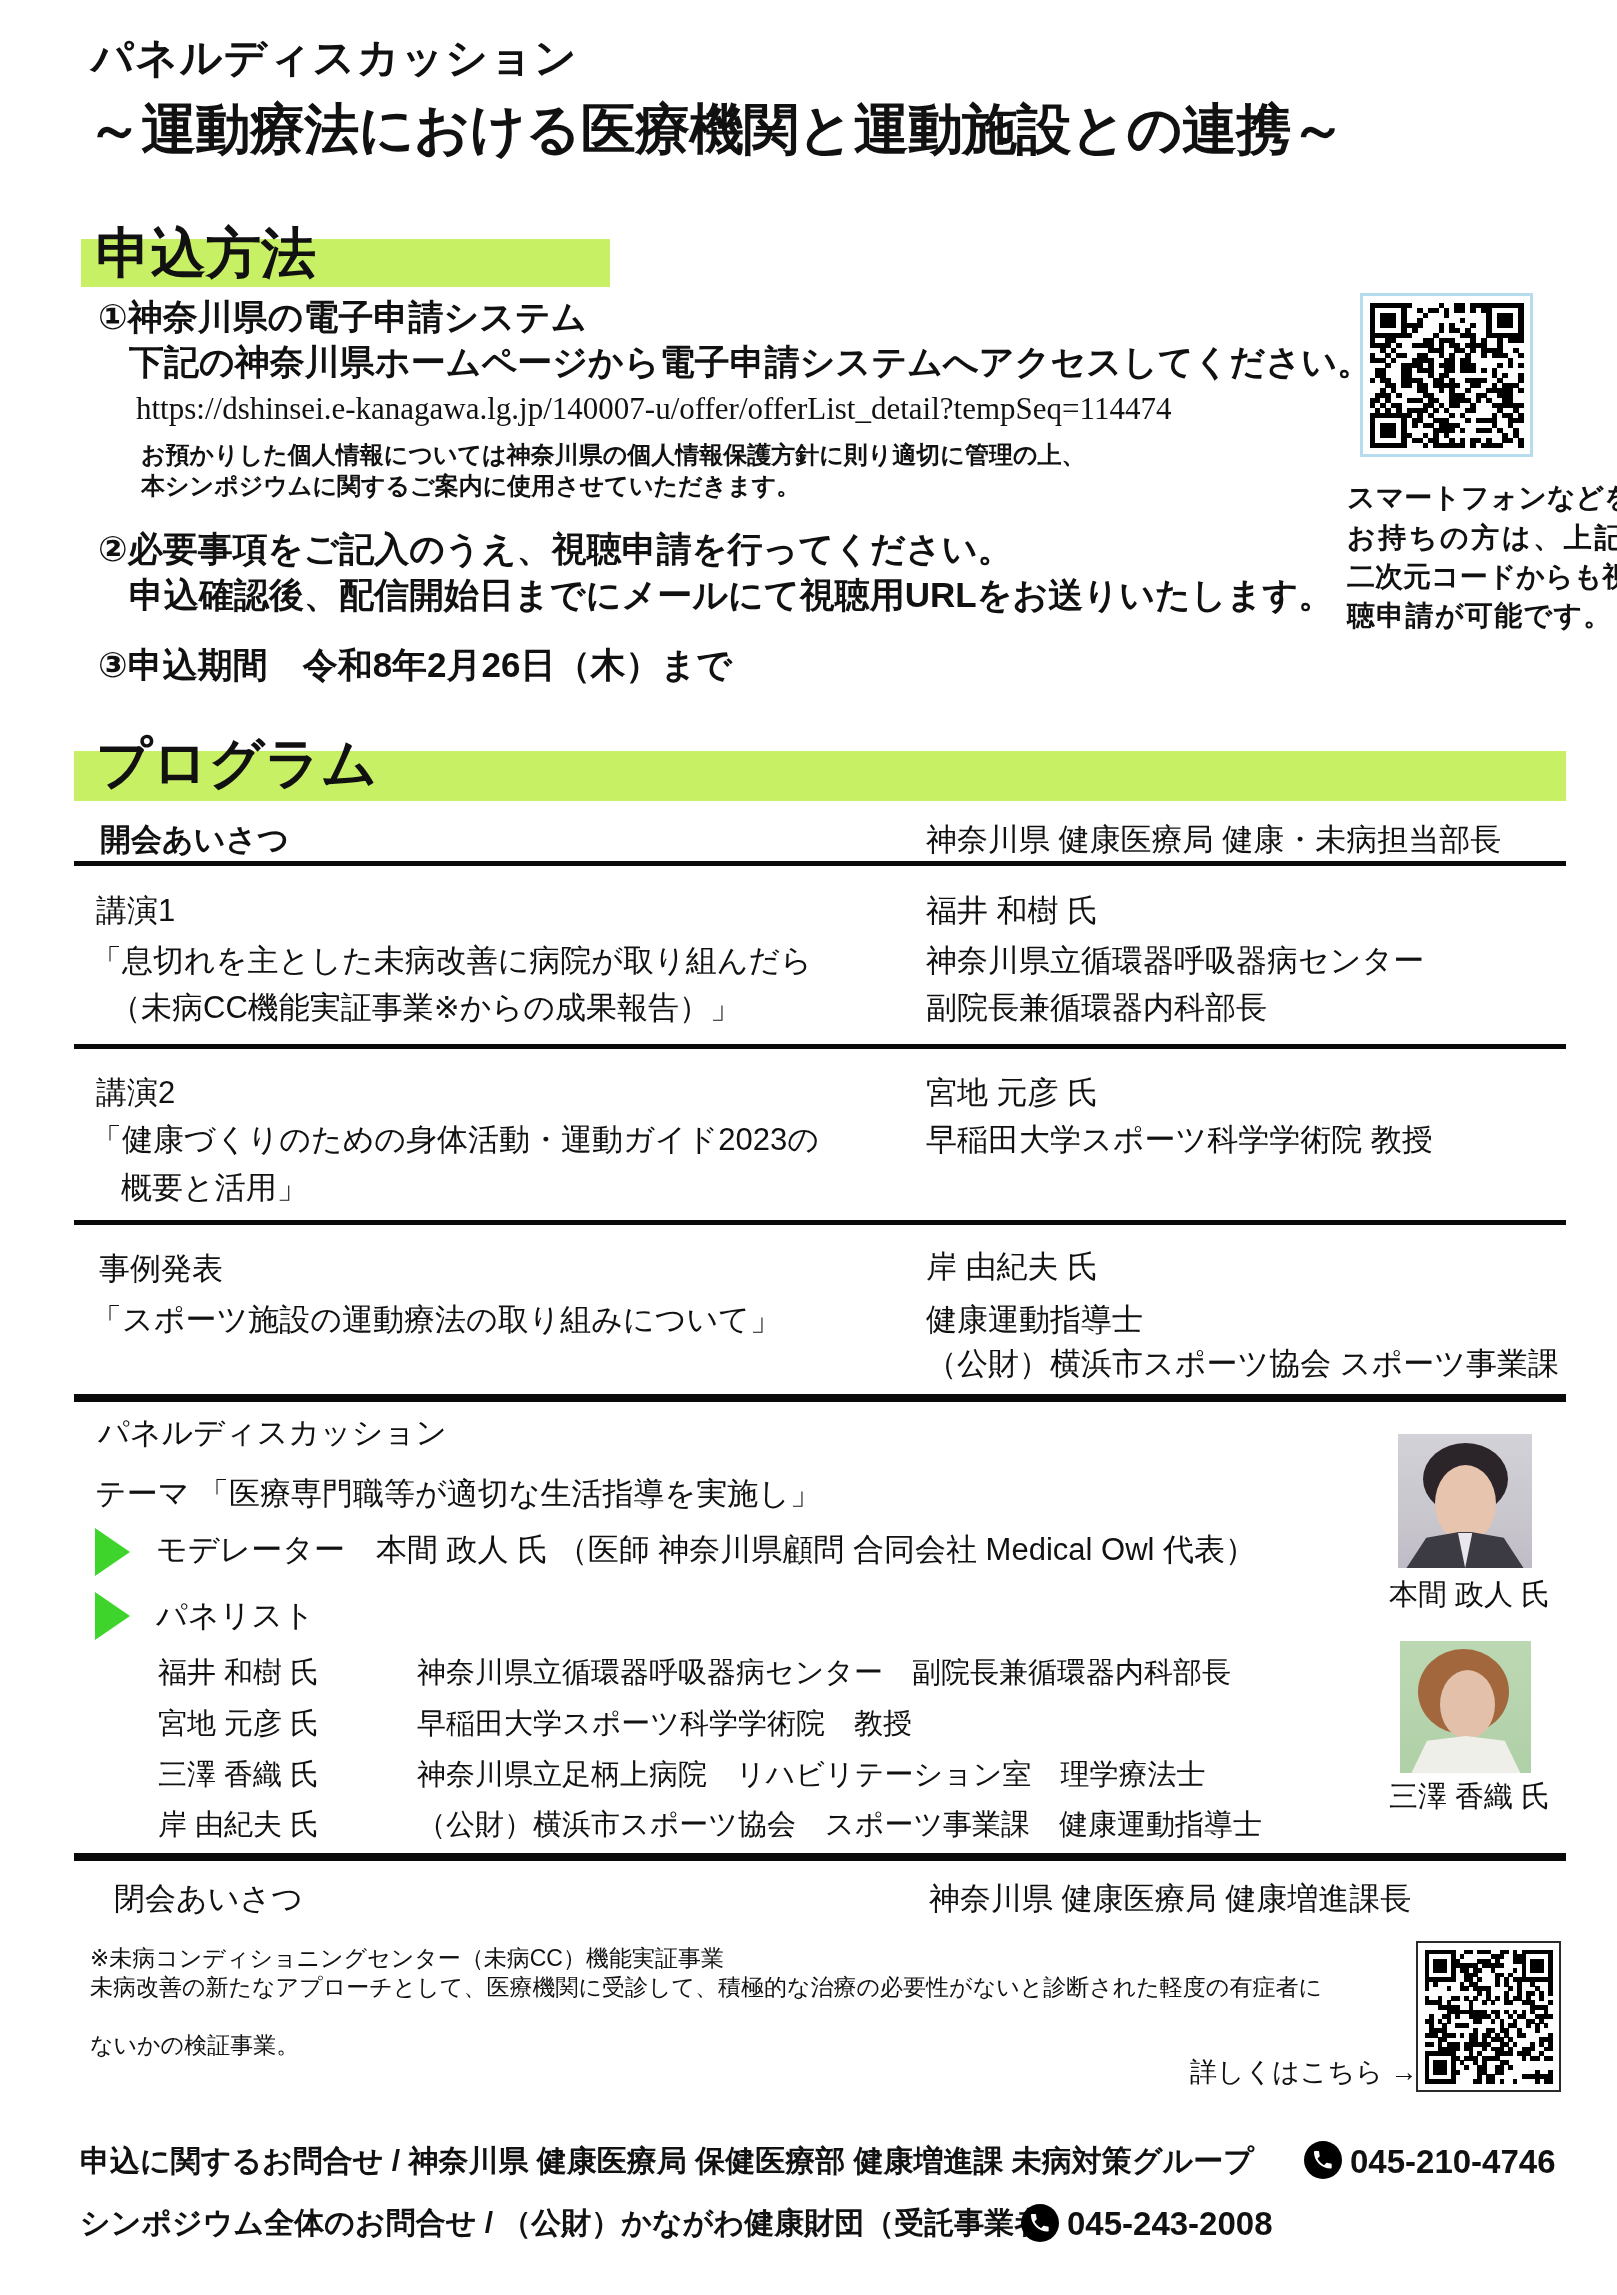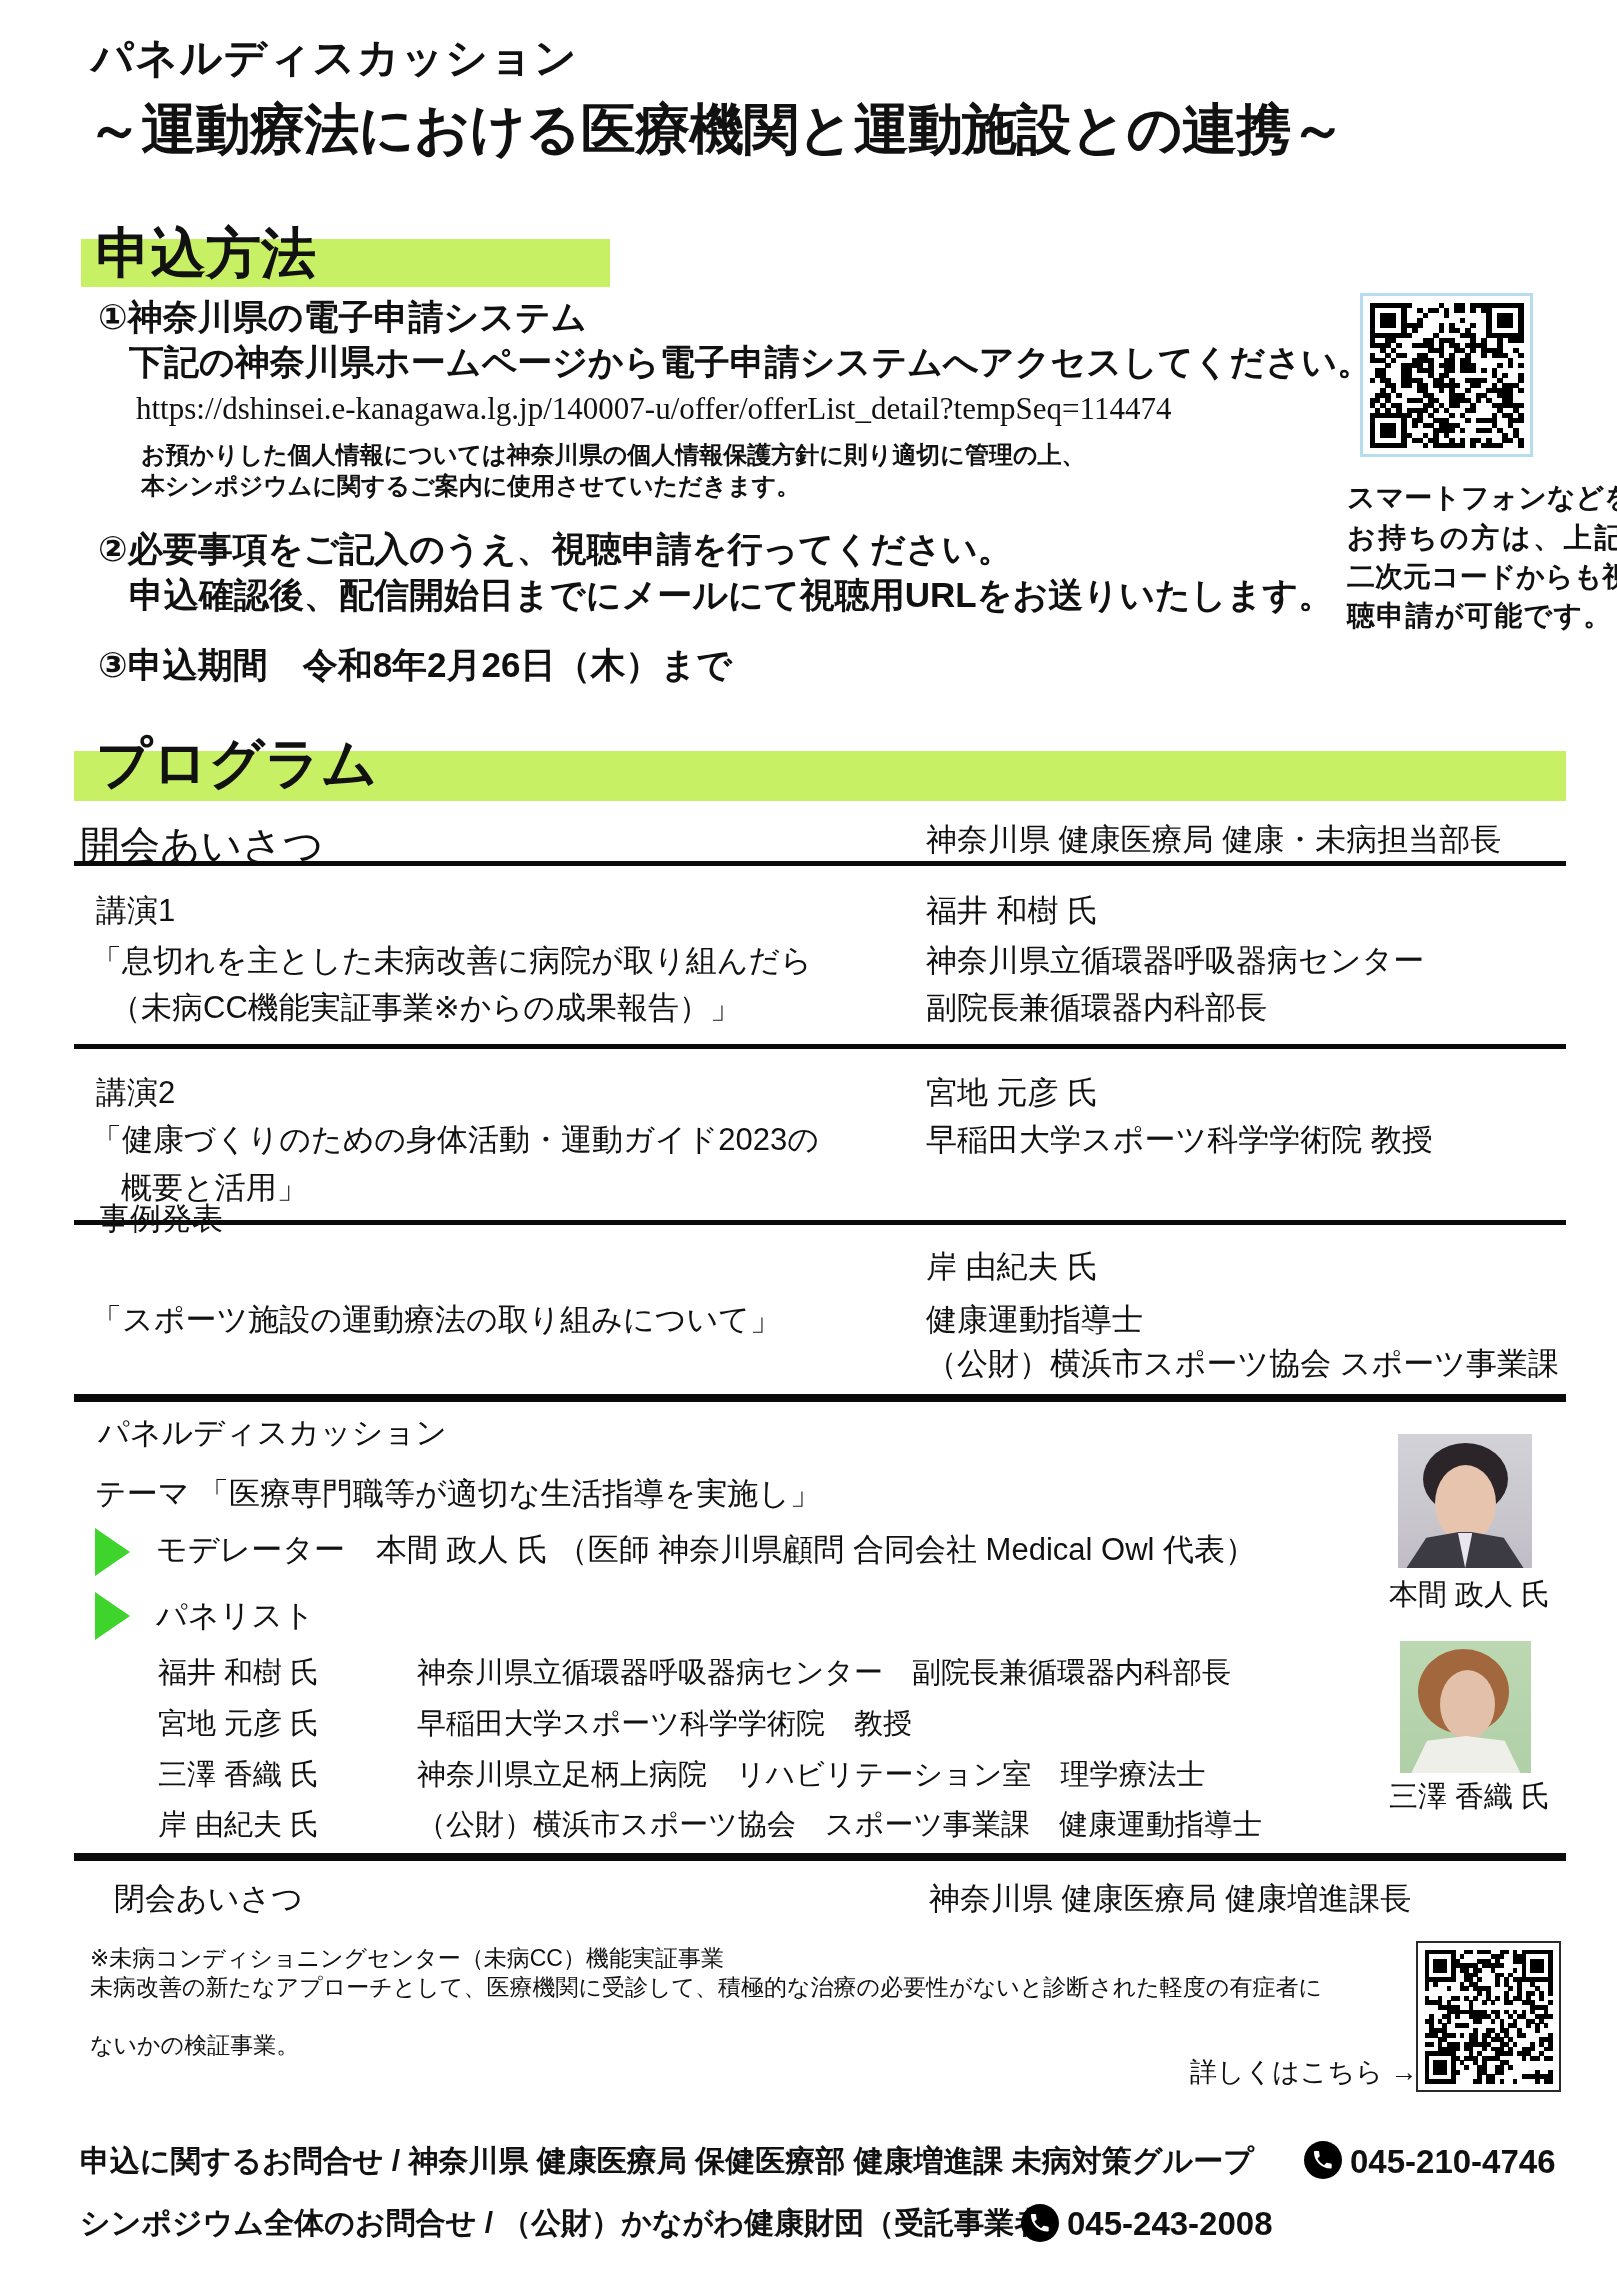--- a/index.html
+++ b/index.html
@@ -468,40 +468,40 @@
       </div>
   </div>
   <div class="t b" style="left:1347px;top:482px;font-size:28px;">スマートフォンなどを</div>
   <div class="t b" style="left:1347px;top:522px;font-size:28px;letter-spacing:2.6px;">お持ちの方は、上記</div>
   <div class="t b" style="left:1347px;top:561px;font-size:28px;">二次元コードからも視</div>
   <div class="t b" style="left:1347px;top:600px;font-size:28px;letter-spacing:1.3px;">聴申請が可能です。</div>
 
   <div class="bar" style="left:74px;top:751px;width:1492px;height:50px;"></div>
   <div class="t b" style="left:96px;top:733px;font-size:55px;">プログラム</div>
 
-  <div class="t" style="left:80px;top:823px;font-size:40px;">開会あいさつ</div>
+  <div class="t" style="left:100px;top:823px;font-size:31px;font-weight:bold;">開会あいさつ</div>
   <div class="t" style="left:926px;top:823px;font-size:31px;">神奈川県  健康医療局  健康・未病担当部長</div>
   <div class="rule" style="top:861px;height:4.6px;"></div>
 
   <div class="t" style="left:96px;top:894px;font-size:31px;">講演1</div>
   <div class="t" style="left:926px;top:894px;font-size:31px;">福井 和樹 氏</div>
   <div class="t" style="left:91px;top:944px;font-size:31px;">「息切れを主とした未病改善に病院が取り組んだら</div>
   <div class="t" style="left:110px;top:991px;font-size:31px;">（未病CC機能実証事業※からの成果報告）」</div>
   <div class="t" style="left:926px;top:944px;font-size:31px;">神奈川県立循環器呼吸器病センター</div>
   <div class="t" style="left:926px;top:991px;font-size:31px;">副院長兼循環器内科部長</div>
   <div class="rule" style="top:1044px;height:4.6px;"></div>
 
   <div class="t" style="left:96px;top:1076px;font-size:31px;">講演2</div>
   <div class="t" style="left:926px;top:1076px;font-size:31px;">宮地 元彦 氏</div>
   <div class="t" style="left:91px;top:1123px;font-size:31px;">「健康づくりのための身体活動・運動ガイド2023の</div>
   <div class="t" style="left:926px;top:1123px;font-size:31px;">早稲田大学スポーツ科学学術院 教授</div>
   <div class="t" style="left:121px;top:1171px;font-size:31px;">概要と活用」</div>
   <div class="rule" style="top:1220px;height:4.6px;"></div>
 
-  <div class="t" style="left:99px;top:1202px;font-size:31px;">事例発表</div>
+  <div class="t" style="left:99px;top:1254px;font-size:31px;font-family:Liberation Mono, monospace;">事例発表</div>
   <div class="t" style="left:926px;top:1250px;font-size:31px;">岸 由紀夫 氏</div>
   <div class="t" style="left:91px;top:1303px;font-size:31px;">「スポーツ施設の運動療法の取り組みについて」</div>
   <div class="t" style="left:926px;top:1303px;font-size:31px;">健康運動指導士</div>
   <div class="t" style="left:926px;top:1347px;font-size:31px;">（公財）横浜市スポーツ協会 スポーツ事業課</div>
   <div class="rule" style="top:1394px;height:7.8px;"></div>
 
   <div class="t" style="left:98px;top:1416px;font-size:31px;">パネルディスカッション</div>
   <div class="t" style="left:95px;top:1477px;font-size:31px;">テーマ 「医療専門職等が適切な生活指導を実施し」</div>
 
   <span class="arrow" style="left:95px;top:1528px;"></span>

